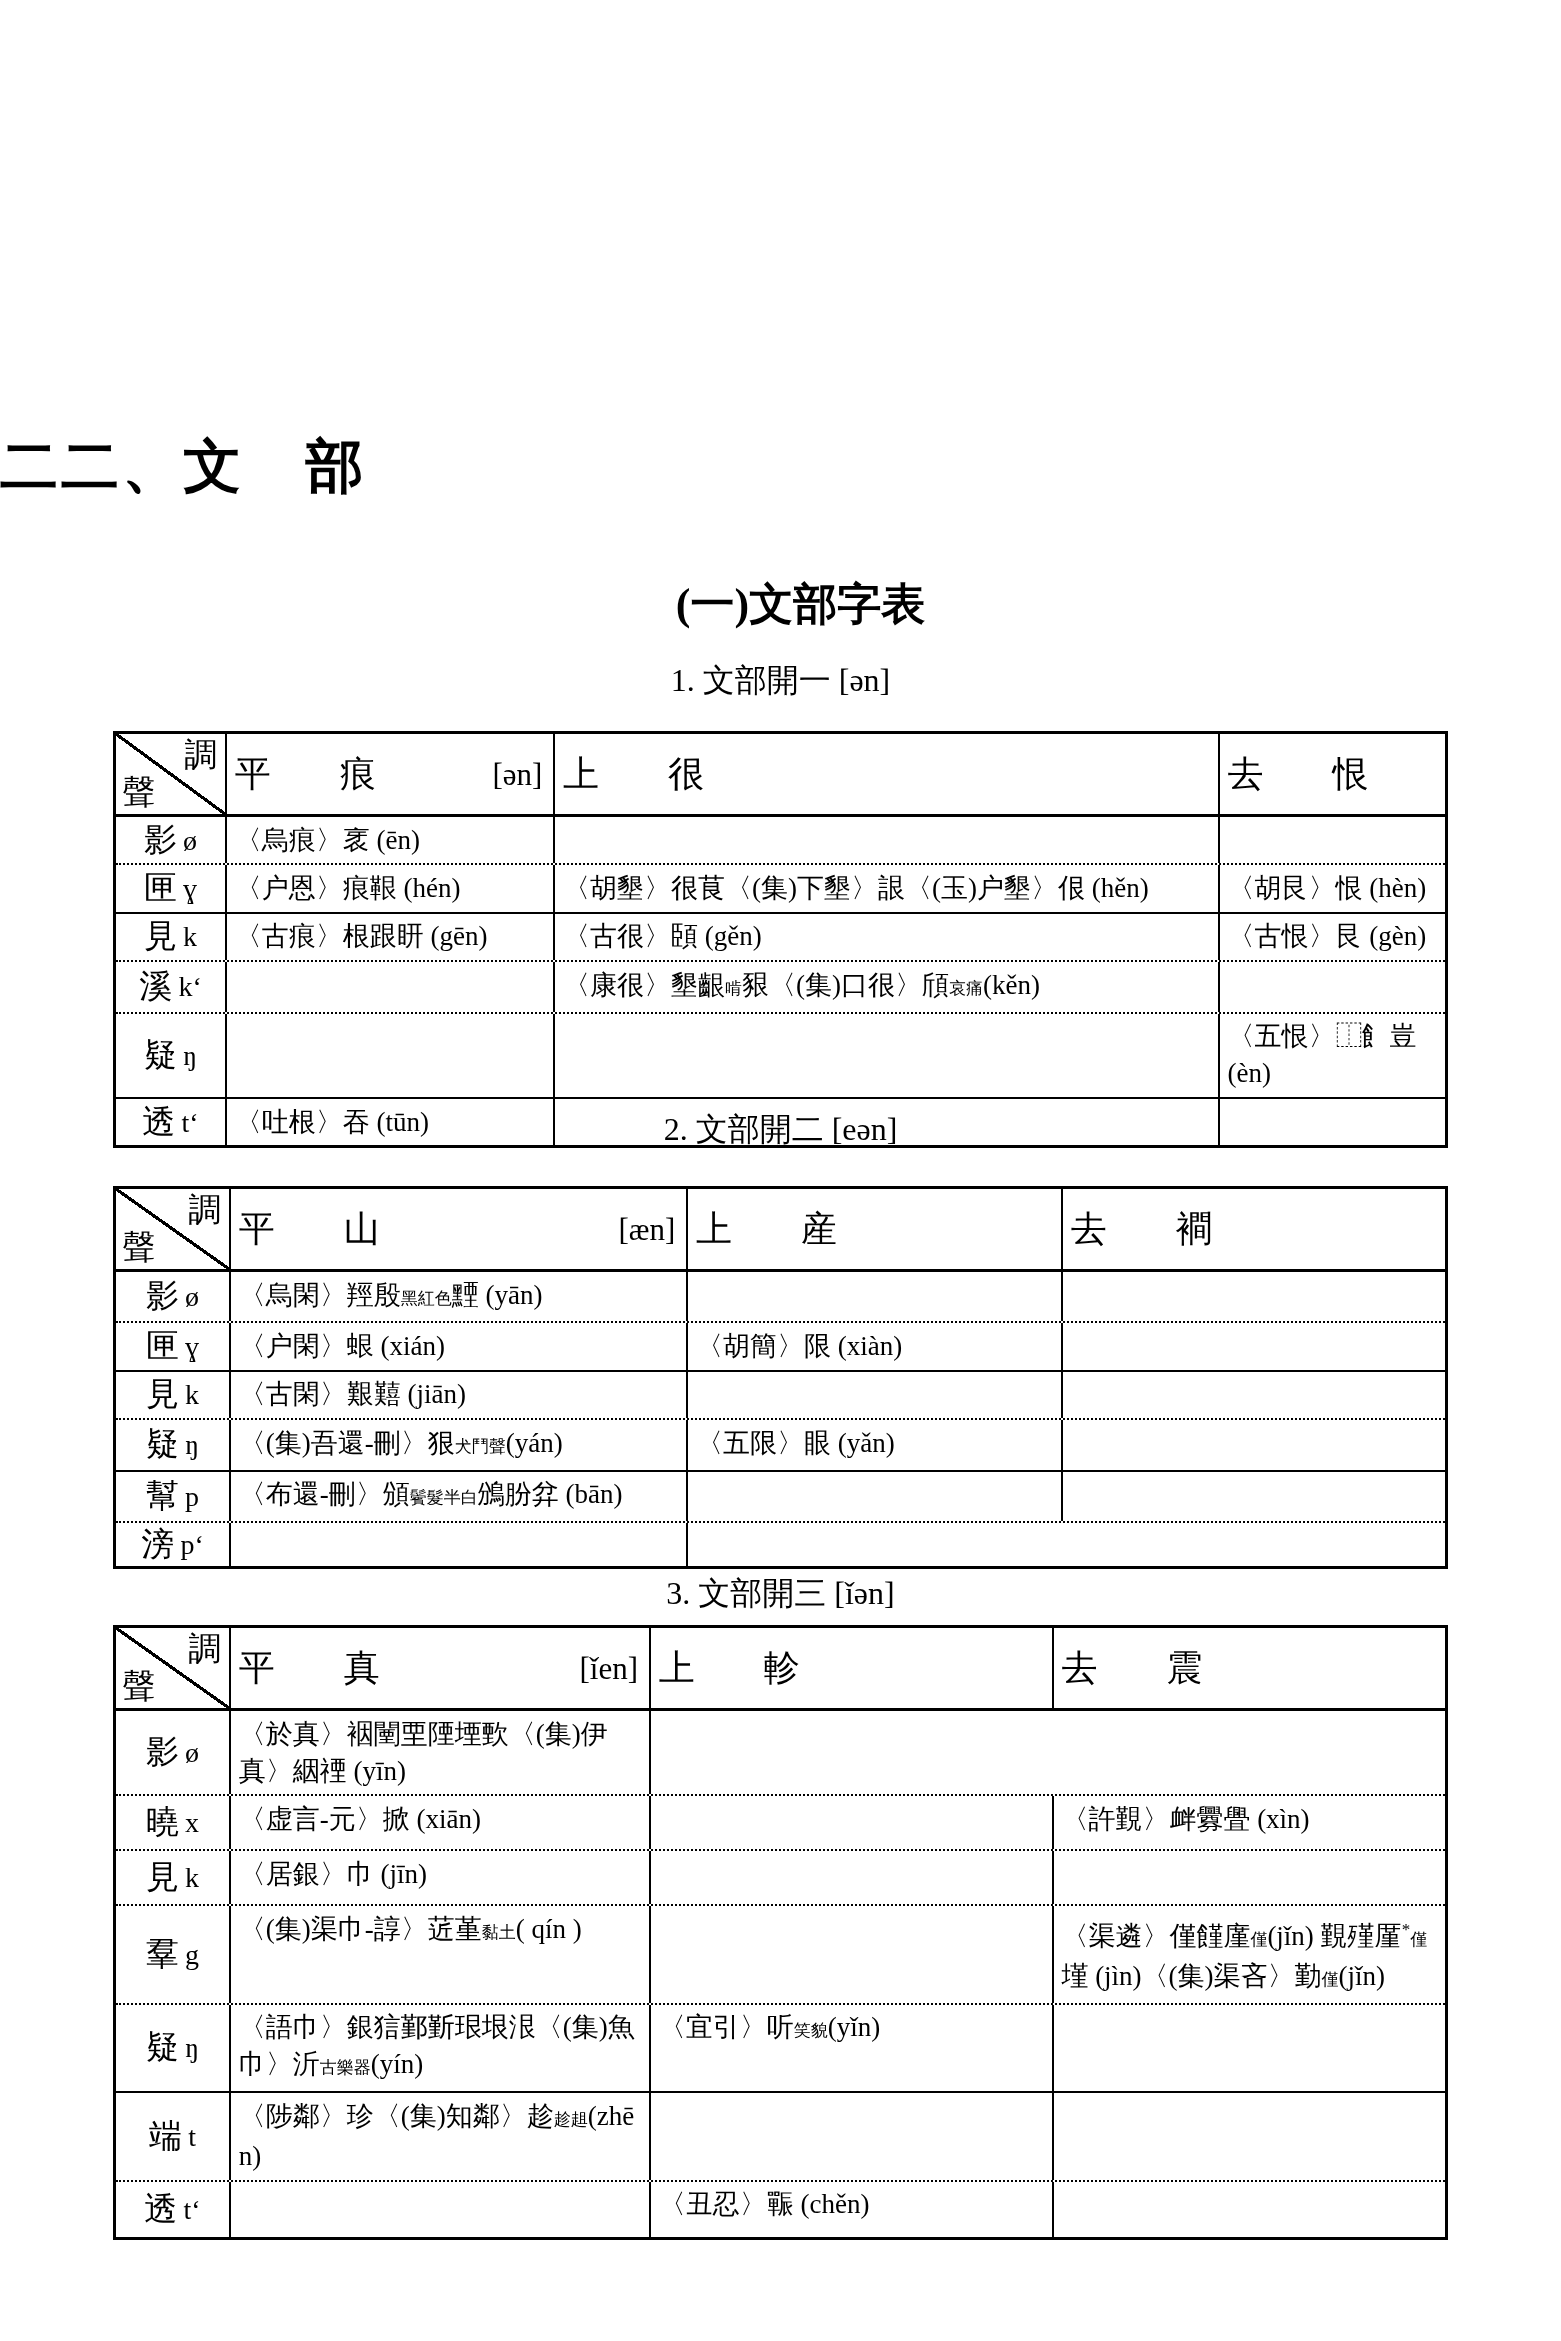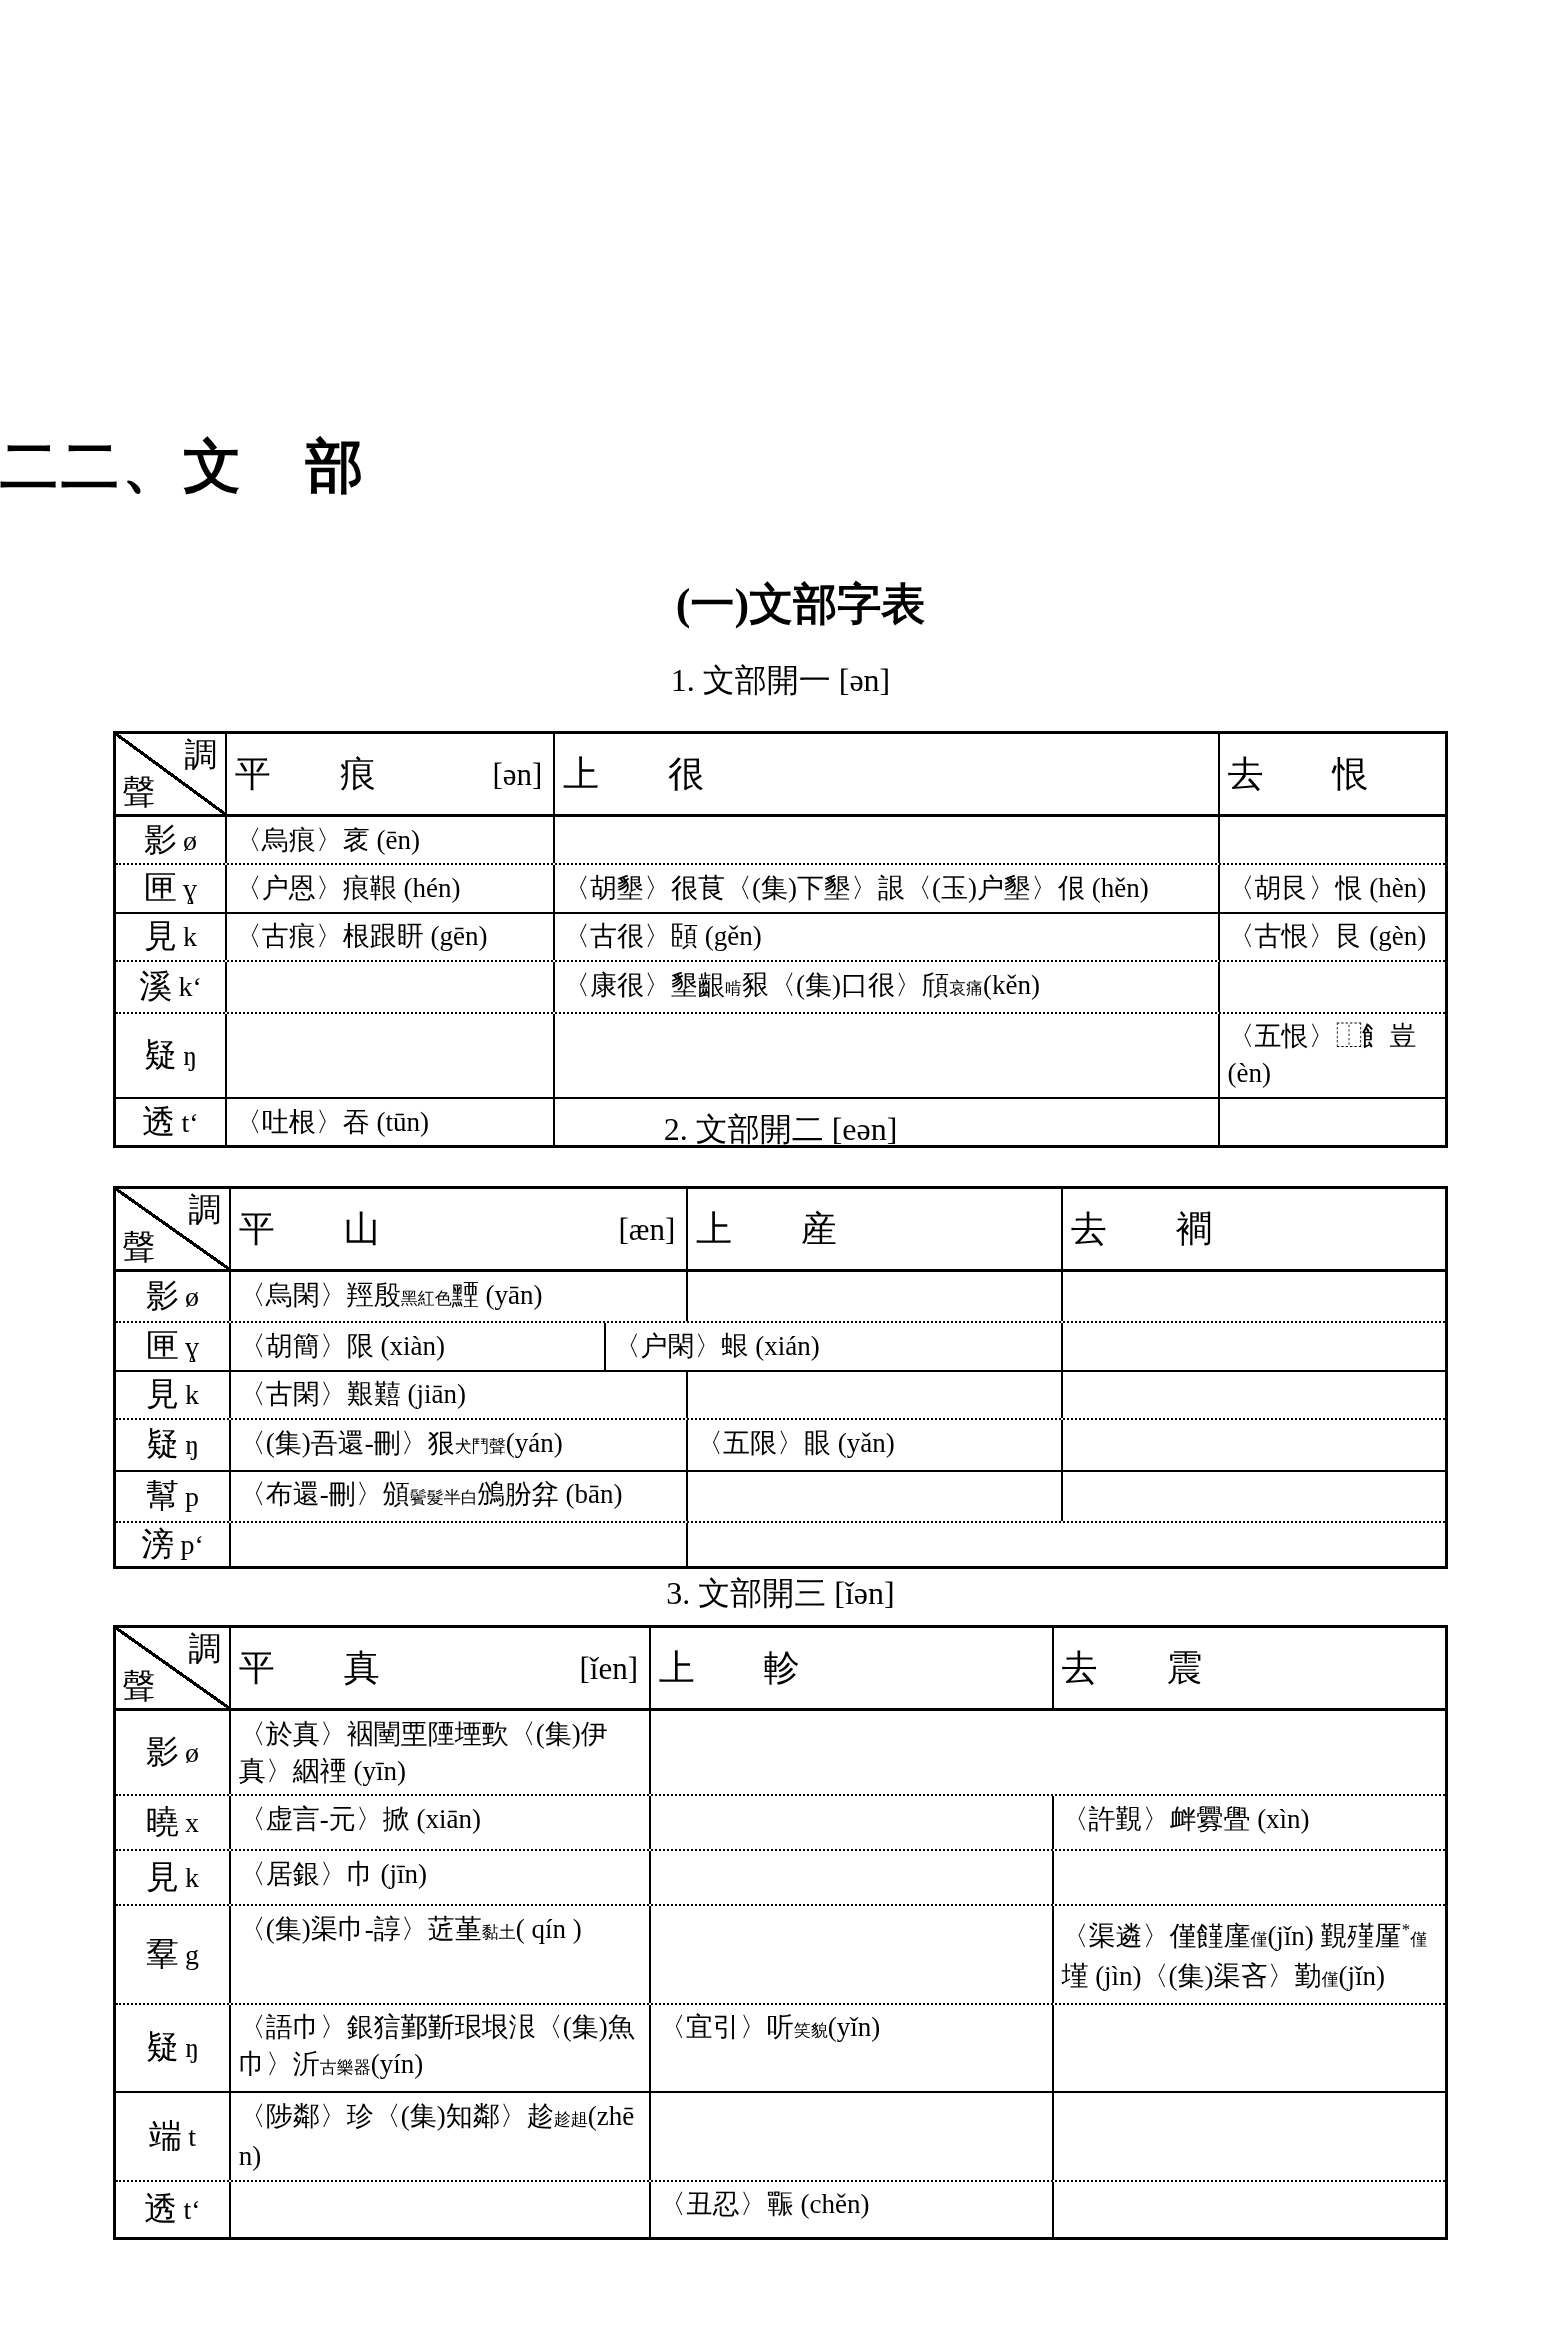--- a/index.html
+++ b/index.html
@@ -178,22 +178,22 @@
             </div>
             <div class="cell dcell c1"><span class="txt">〈烏閑〉羥殷</span><span class="gloss">黑紅色</span><span class="txt">黫 (yān)</span></div>
             <div class="cell dcell c2"></div>
             <div class="cell dcell c3"></div>
           </div>
           <div class="row body-row sep-solid">
             <div class="cell c0 rlabel">
               <span class="ch">匣</span>
               <span class="ph">ɣ</span>
             </div>
+            <div class="cell dcell c1"><span class="txt">〈户閑〉蛝 (xián)</span></div>
             <div class="cell dcell c2"><span class="txt">〈胡簡〉限 (xiàn)</span></div>
-            <div class="cell dcell c1"><span class="txt">〈户閑〉蛝 (xián)</span></div>
             <div class="cell dcell c3"></div>
           </div>
           <div class="row body-row sep-dotted">
             <div class="cell c0 rlabel">
               <span class="ch">見</span>
               <span class="ph">k</span>
             </div>
             <div class="cell dcell c1"><span class="txt">〈古閑〉艱囏 (jiān)</span></div>
             <div class="cell dcell c2"></div>
             <div class="cell dcell c3"></div>

